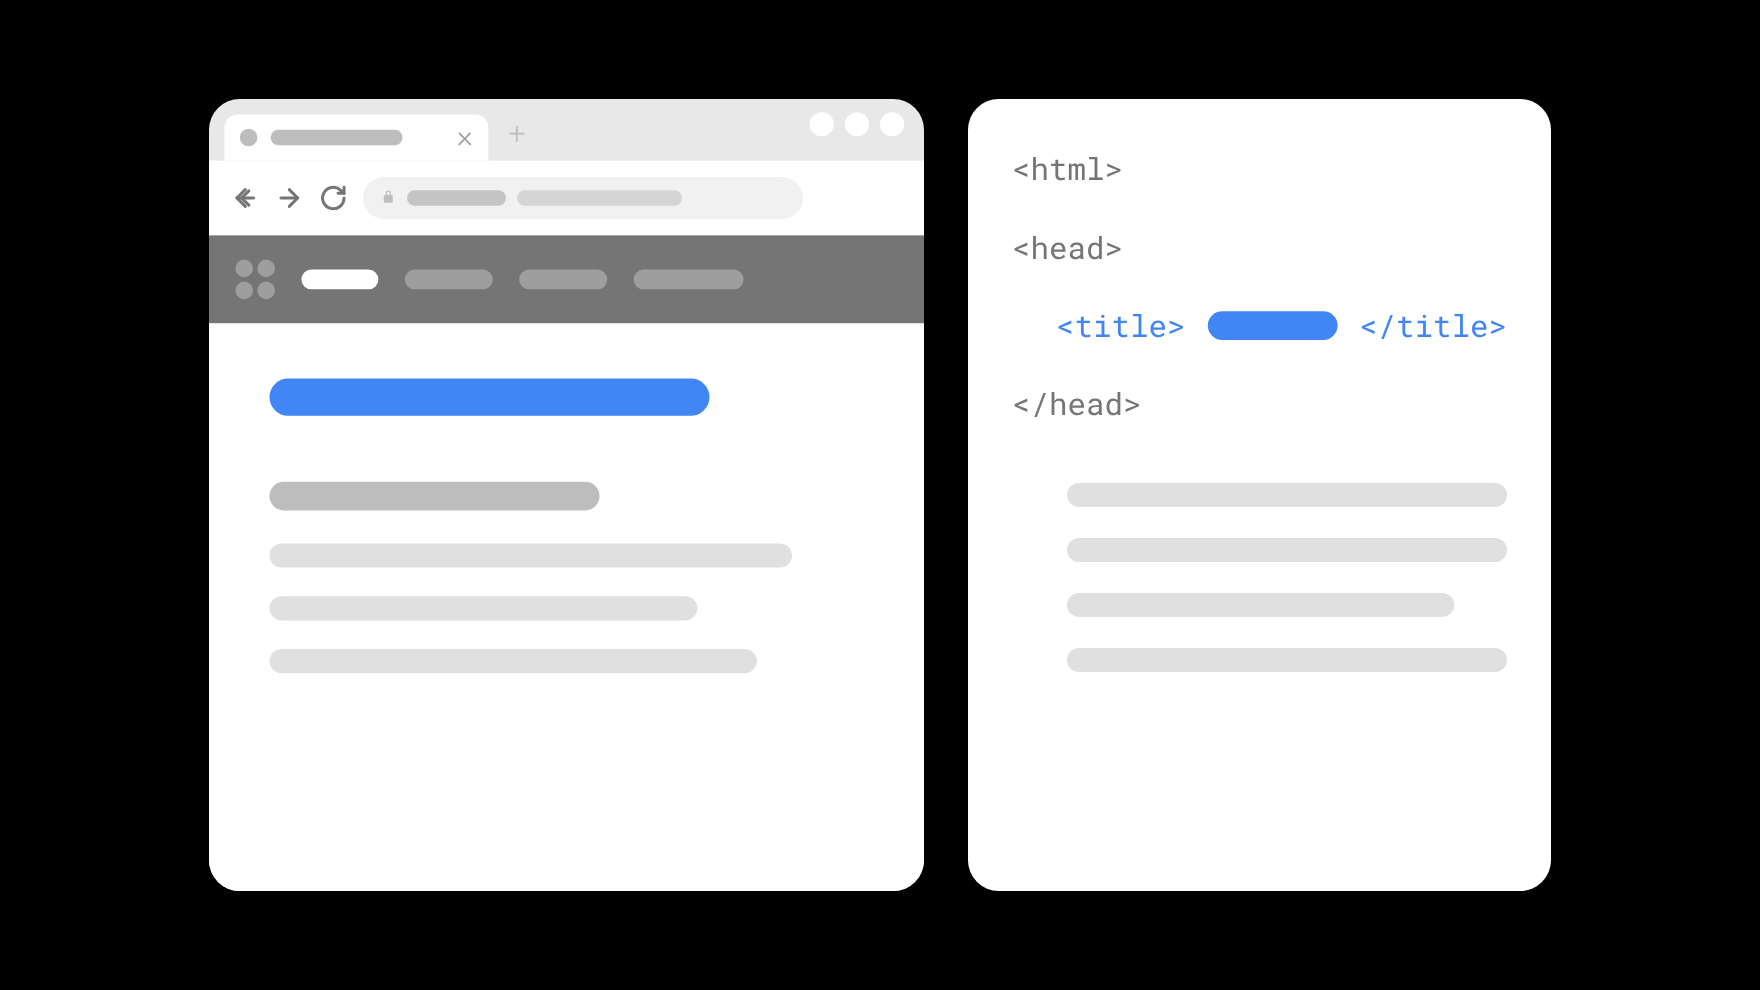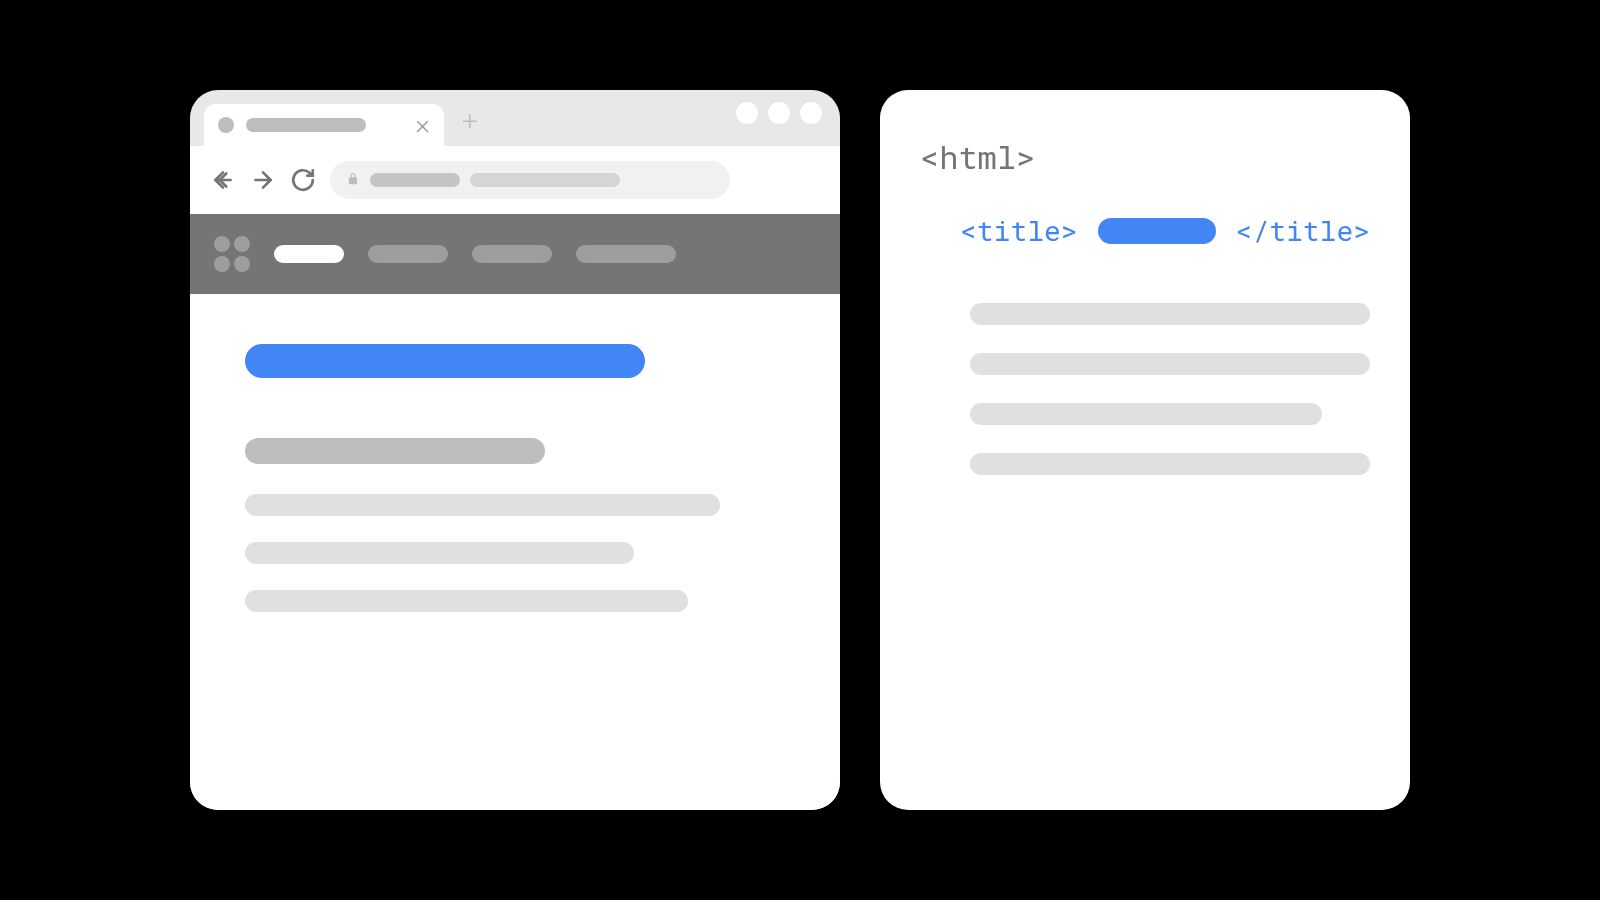--- a/index.html
+++ b/index.html
@@ -179,21 +179,21 @@
     background: #E0E0E0;
     border-radius: 11px;
     margin-bottom: 26px;
   }
   .body-line.w88 { width: 88%; }
   .body-line.w72 { width: 72%; }
   .body-line.w82 { width: 82%; }
   
   .code-line {
     font-family: "Roboto Mono", Consolas, Monaco, monospace;
-    font-size: 32px;
+    font-size: 28px;
     color: #757575;
     margin-bottom: 34px;
   }
   .title-row {
     display: flex;
     align-items: center;
     gap: 20px;
     padding-left: 40px;
     margin-bottom: 34px;
     font-family: "Roboto Mono", Consolas, Monaco, monospace;
@@ -288,24 +288,26 @@
     <div class="headline"></div>
     <div class="subhead"></div>
     <div class="body-line w88"></div>
     <div class="body-line w72"></div>
     <div class="body-line w82"></div>
   </div>
 </div>
 
 <div class="panel code-panel">
   <div class="code-line">&lt;html&gt;</div>
+  <div class="code-line">&lt;head&gt;</div>
   <div class="title-row">
     <span class="tag-blue">&lt;title&gt;</span>
     <div class="title-bar"></div>
     <span class="tag-blue">&lt;/title&gt;</span>
   </div>
+  <div class="code-line">&lt;/head&gt;</div>
   <div class="code-body">
     <div class="code-body-line c1"></div>
     <div class="code-body-line c2"></div>
     <div class="code-body-line c3"></div>
     <div class="code-body-line c4"></div>
   </div>
 </div>
 
 </body></html>

